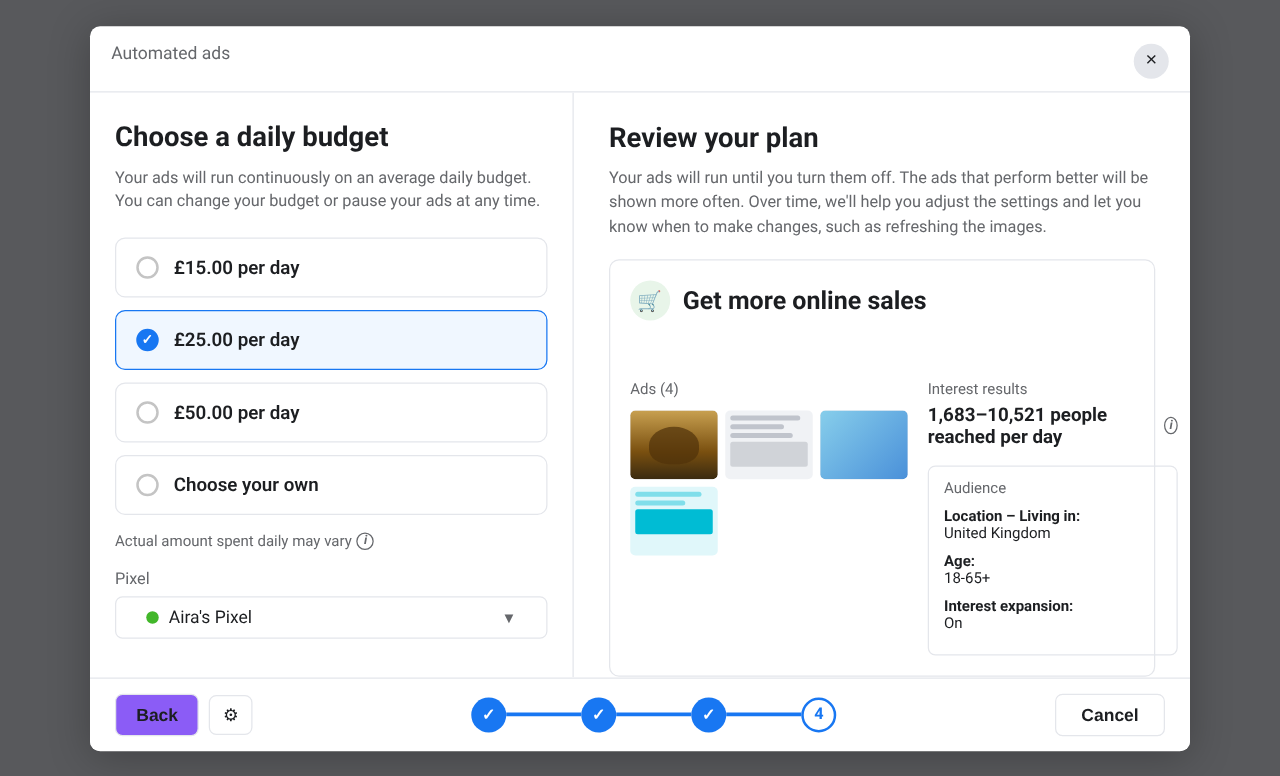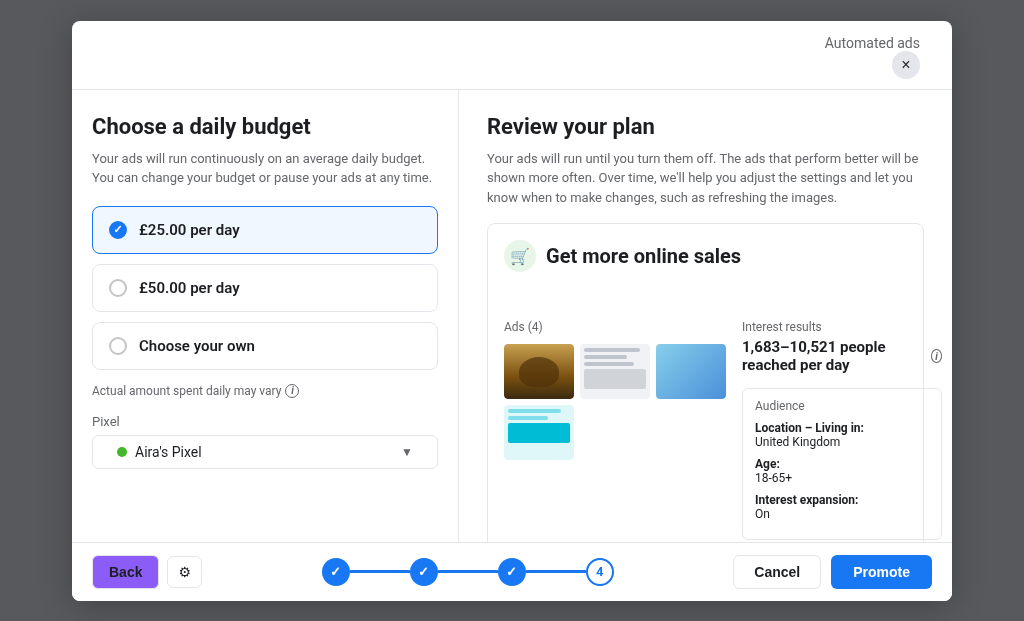--- a/index.html
+++ b/index.html
@@ -24,25 +24,24 @@
       border-radius: 8px;
       width: 880px;
       max-height: 580px;
       display: flex;
       flex-direction: column;
       box-shadow: 0 4px 32px rgba(0,0,0,0.25);
       overflow: hidden;
     }
     .modal-header {
       display: flex;
-      align-items: flex-end;
+      align-items: flex-start;
       justify-content: space-between;
-      padding: 14px 32px 10px;
+      padding: 14px 17px 10px;
       border-bottom: 1px solid #e4e6eb;
-      flex-direction: column;
     }
     .modal-header-title {
       font-size: 14px;
       color: #65676b;
       font-weight: 400;
     }
     .close-btn {
       background: #e4e6eb;
       border: none;
       border-radius: 50%;
@@ -395,20 +394,24 @@
       <span class="modal-header-title">Automated ads</span>
       <button class="close-btn">×</button>
     </div>
 
     <div class="modal-body">
 
       <div class="left-panel">
         <h2>Choose a daily budget</h2>
         <p class="desc">Your ads will run continuously on an average daily budget. You can change your budget or pause your ads at any time.</p>
 
+        <div class="budget-option">
+          <div class="radio"></div>
+          <span>£15.00 per day</span>
+        </div>
 
         <div class="budget-option selected">
           <div class="check-circle">✓</div>
           <span>£25.00 per day</span>
         </div>
 
         <div class="budget-option">
           <div class="radio"></div>
           <span>£50.00 per day</span>
         </div>
@@ -527,17 +530,16 @@
         <div class="step-line"></div>
         <div class="step-circle">
           <span>✓</span>
         </div>
         <div class="step-line"></div>
         <div class="step-circle-outline">4</div>
       </div>
 
       <div class="footer-right">
         <button class="cancel-btn">Cancel</button>
-        <button class="promote-btn">Promote</button>
       </div>
     </div>
   </div>
 </div>
 
 </body></html>

